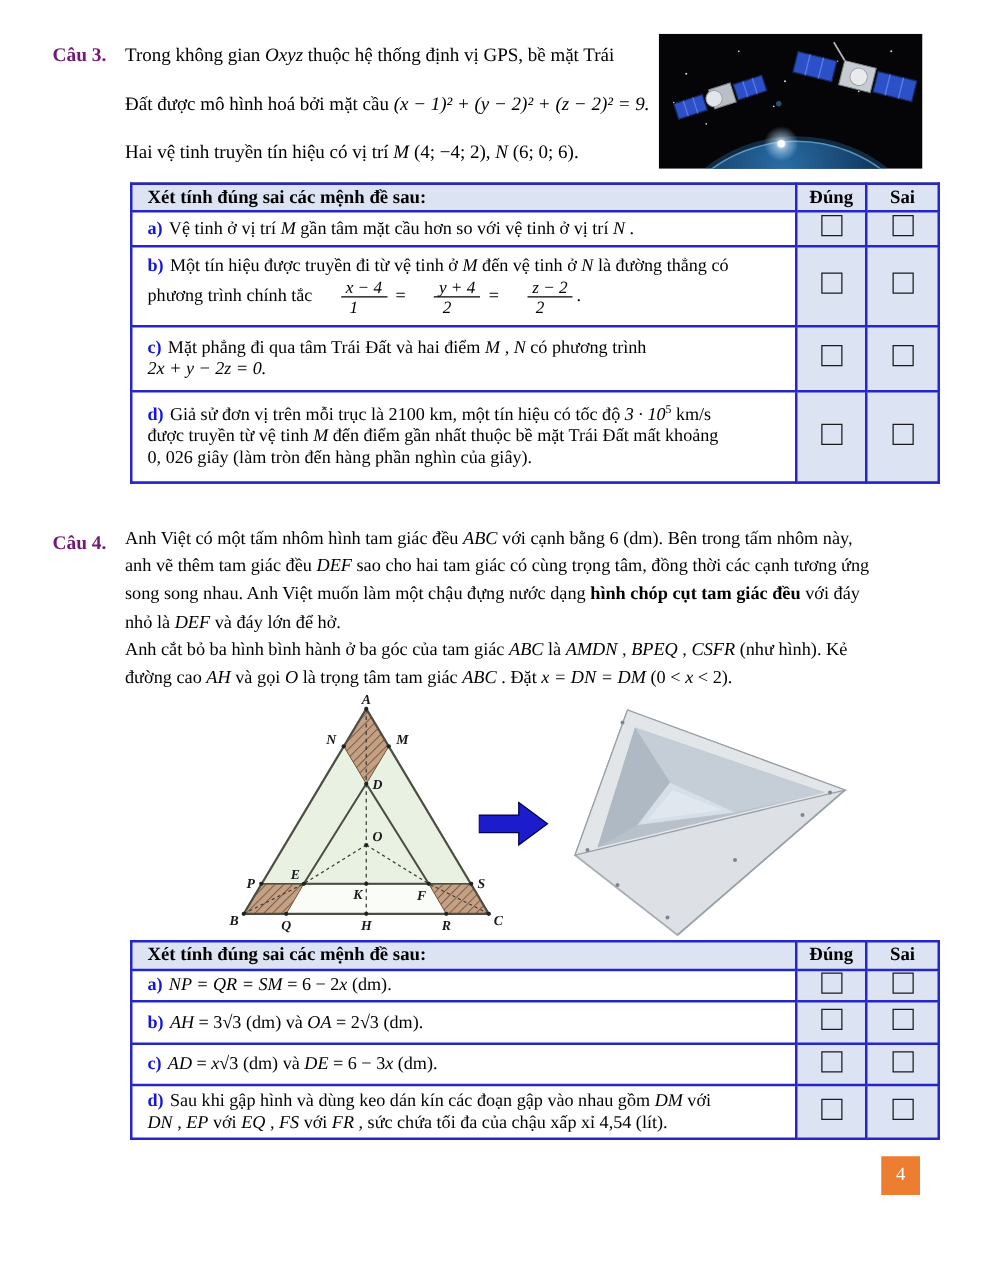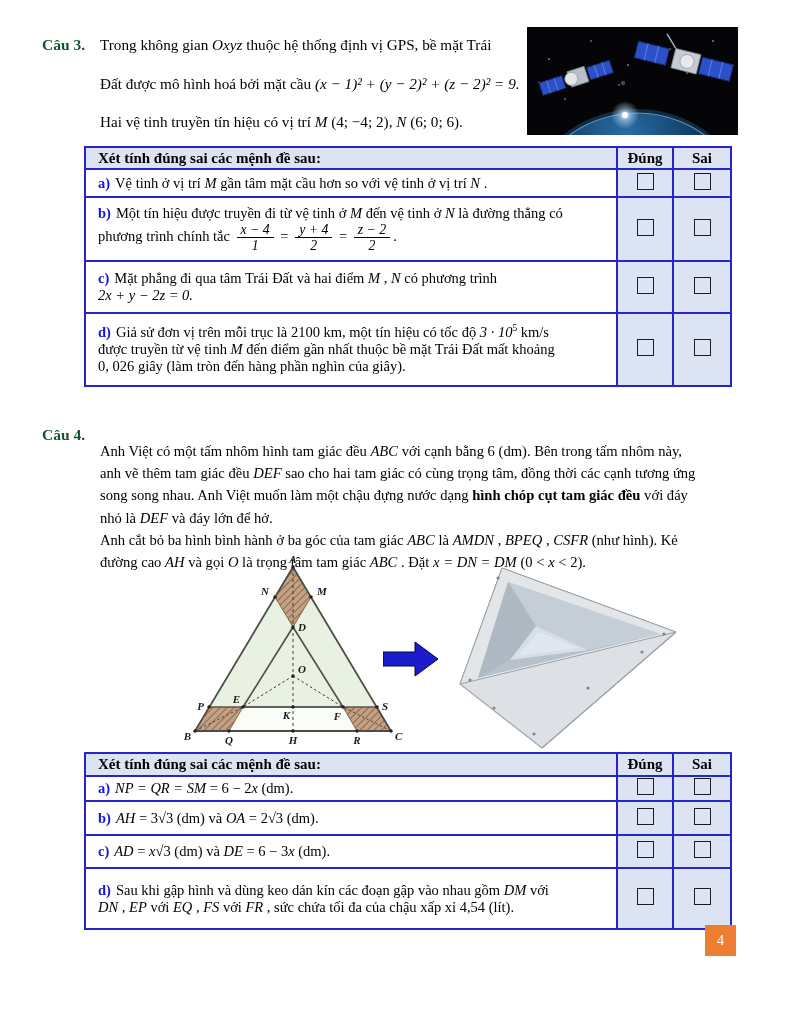--- a/index.html
+++ b/index.html
@@ -1,36 +1,36 @@
 <!DOCTYPE html>
 <html><head>
 <meta charset="utf-8">
 <style>
   html,body{margin:0;padding:0;background:#fff;}
   .page{position:relative;width:792px;height:1024px;background:#fff;overflow:hidden;
         font-family:"Liberation Serif","DejaVu Serif",serif;color:#000;font-size:15px;}
 
   
-  .q-label{position:absolute;font-weight:bold;color:#14532d;font-size:15.5px;}
+  .q-label{position:absolute;font-weight:bold;color:#701a75;font-size:15.5px;}
   .q3-text{position:absolute;left:100px;top:26px;width:436px;font-size:15.2px;}
   .q3-line{height:38.5px;line-height:38.5px;white-space:nowrap;}
-  .q4-text{position:absolute;left:100px;top:440px;width:660px;font-size:14.6px;}
+  .q4-text{position:absolute;left:100px;top:420px;width:660px;font-size:14.6px;}
   .q4-line{height:22.2px;line-height:22.2px;white-space:nowrap;}
 
   
   .rs-i{font-style:italic;}
   .rs-b{font-weight:bold;text-align:right;}
   .rs-sup{vertical-align:super;font-size:0.65em;line-height:0;}
   .frac{display:inline-block;vertical-align:middle;text-align:center;font-style:italic;
         line-height:1.1;margin:0 3px;font-size:0.95em;}
-  .frac .num{display:block;border-bottom:1.2px solid #000;padding:0 4px;}
+  .frac .num{display:block;border-bottom:1.2px solid #000;padding:0 4px;margin-left:16px;}
   .frac .den{display:block;}
 
   
-  table.truth{position:absolute;left:84px;border-collapse:collapse;table-layout:fixed;
+  table.truth{position:absolute;left:104px;border-collapse:collapse;table-layout:fixed;
               width:646px;font-size:14.5px;background:#404040;}
   table.truth,table.truth td,table.truth th{border:2px solid #2626c8;}
   table.truth th{background:#dce3f2;font-weight:bold;font-size:15px;padding:0;}
   table.truth th.stmt-h{text-align:left;padding-left:12px;}
   td.stmt{padding:3px 6px 3px 12px;vertical-align:middle;white-space:nowrap;background:#fff;}
   td.chk{background:#dce3f2;text-align:center;vertical-align:middle;padding:0;}
   .rowlabel{color:#1414dd;font-weight:bold;margin-right:5px;}
   .checkbox{display:inline-block;width:17px;height:17px;border:1.6px solid #1c1c1c;
             background:transparent;box-sizing:border-box;cursor:pointer;}
 
@@ -263,21 +263,21 @@
     <tr style="height:34px;">
       <td class="stmt"><span class="rowlabel">b)</span><span><span class="rs-i">AH</span><span> = 3√3 (dm) và  </span><span class="rs-i">OA</span><span> = 2√3 (dm).</span></span></td>
       <td class="chk"><span class="checkbox"></span></td>
       <td class="chk"><span class="checkbox"></span></td>
     </tr>
     <tr style="height:33px;">
       <td class="stmt"><span class="rowlabel">c)</span><span><span class="rs-i">AD</span><span> = </span><span class="rs-i">x</span><span>√3 (dm) và  </span><span class="rs-i">DE</span><span> = 6 − 3</span><span class="rs-i">x</span><span> (dm).</span></span></td>
       <td class="chk"><span class="checkbox"></span></td>
       <td class="chk"><span class="checkbox"></span></td>
     </tr>
-    <tr style="height:61px;margin-top:41px;">
+    <tr style="height:43px;margin-top:41px;">
       <td class="stmt"><span class="rowlabel">d)</span><span><span>Sau khi gập hình và dùng keo dán kín các đoạn gập vào nhau gồm  </span><span class="rs-i">DM</span><span>  với</span><br><span class="rs-i">DN</span><span> ,  </span><span class="rs-i">EP</span><span> với  </span><span class="rs-i">EQ</span><span> ,  </span><span class="rs-i">FS</span><span> với  </span><span class="rs-i">FR</span><span> , sức chứa tối đa của chậu xấp xỉ  4,54 (lít).</span></span></td>
       <td class="chk"><span class="checkbox"></span></td>
       <td class="chk"><span class="checkbox"></span></td>
     </tr>
   </tbody>
     </table>
 
   <div class="page-badge">4</div>
 
 </div>

